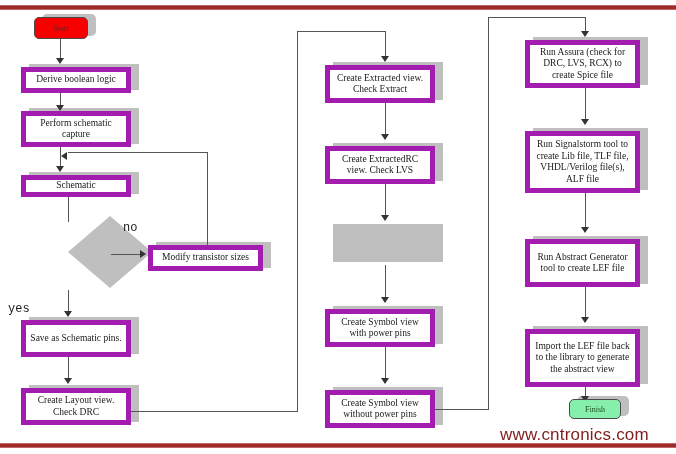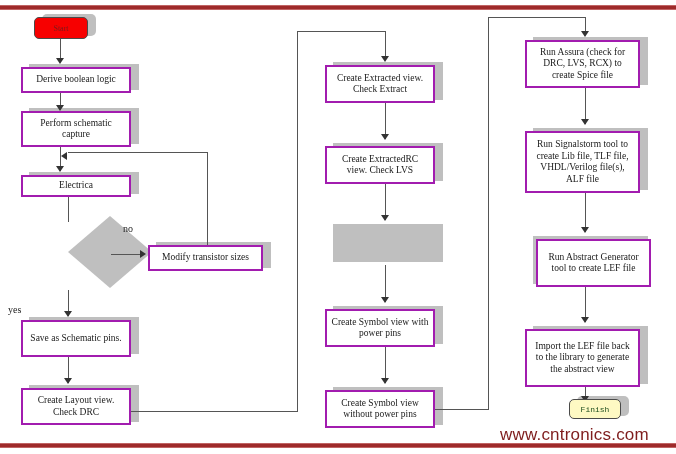--- a/index.html
+++ b/index.html
@@ -27,21 +27,21 @@
     border-bottom: 1px solid #c06464;
   }
   .rule.top { top: 5px; }
   .rule.bottom { top: 443px; }
 
   
   .node {
     position: absolute;
     box-sizing: border-box;
     background: #ffffff;
-    border: 2px solid #a21caf;
+    border: 5px solid #a21caf;
     color: #1a1a1a;
     font-size: 9.5px;
     line-height: 11.5px;
     text-align: center;
     display: flex;
     align-items: center;
     justify-content: center;
     padding: 2px 4px;
     z-index: 3;
   }
@@ -60,21 +60,21 @@
     border-radius: 5px;
     display: flex;
     align-items: center;
     justify-content: center;
     font-size: 8px;
     line-height: 9px;
     color: #2b2b2b;
     z-index: 3;
   }
   .term.start { background: #f70000; color: #7a1a1a; }
-  .term.finish { background: #fef9c3; color: #1d4d1d; font-family: Liberation Mono, monospace; }
+  .term.finish { background: #86efac; color: #1d4d1d; }
   .term-shadow {
     position: absolute;
     background: #bfbfbf;
     border-radius: 5px;
     z-index: 1;
   }
 
   
   .diamond-wrap {
     position: absolute;
@@ -124,25 +124,25 @@
   }
   .arrow-l {
     border-top: 4px solid transparent;
     border-bottom: 4px solid transparent;
     border-right: 6px solid #333333;
   }
 
   
   .blabel {
     position: absolute;
-    font-size: 10px;
+    font-size: 12px;
     line-height: 9px;
     color: #1a1a1a;
     z-index: 4;
-    font-family: Liberation Serif, serif;
+    font-family: Liberation Mono, monospace;
   }
 
   
   .watermark {
     position: absolute;
     font-family: "Liberation Sans", sans-serif;
     font-size: 17px;
     letter-spacing: 0.2px;
     color: #7f1d1d;
     z-index: 5;
@@ -178,21 +178,21 @@
     <span>Perform schematic capture</span>
   </div>
 
   <div class="ln v" style="left:60px; top:147px; height:24px;"></div>
   <div class="arrow-d" style="left:56px; top:166px;"></div>
 
   <div class="arrow-l" style="left:61px; top:152px;"></div>
 
   <div class="shadow" style="left:29px; top:172px; width:110px; height:22px;"></div>
   <div class="node" style="left:21px; top:175px; width:110px; height:22px;">
-    <span>Electrica</span>
+    <span>Schematic</span>
   </div>
 
   <div class="ln v" style="left:68px; top:197px; height:25px;"></div>
 
   <div class="diamond-shadow" style="left:68px; top:216px; width:84px; height:72px;">
     <svg width="84" height="72" viewBox="0 0 84 72">
       <polygon points="42,0 84,36 42,72 0,36" fill="#bfbfbf"></polygon>
     </svg>
   </div>
 
@@ -281,21 +281,21 @@
 
   <div class="shadow" style="left:533px; top:128px; width:115px; height:62px;"></div>
   <div class="node" style="left:525px; top:131px; width:115px; height:62px;">
     <span>Run Signalstorm tool to create Lib file, TLF file,  VHDL/Verilog file(s), ALF file</span>
   </div>
 
   <div class="ln v" style="left:585px; top:193px; height:39px;"></div>
   <div class="arrow-d" style="left:581px; top:227px;"></div>
 
   <div class="shadow" style="left:533px; top:236px; width:115px; height:48px;"></div>
-  <div class="node" style="left:525px; top:239px; width:115px; height:48px;margin-left:11px;">
+  <div class="node" style="left:525px; top:239px; width:115px; height:48px;">
     <span>Run Abstract Generator tool to create LEF file</span>
   </div>
 
   <div class="ln v" style="left:585px; top:287px; height:35px;"></div>
   <div class="arrow-d" style="left:581px; top:317px;"></div>
 
   <div class="shadow" style="left:533px; top:326px; width:115px; height:58px;"></div>
   <div class="node" style="left:525px; top:329px; width:115px; height:58px;">
     <span>Import the LEF file back to the library to generate  the abstract view</span>
   </div>

